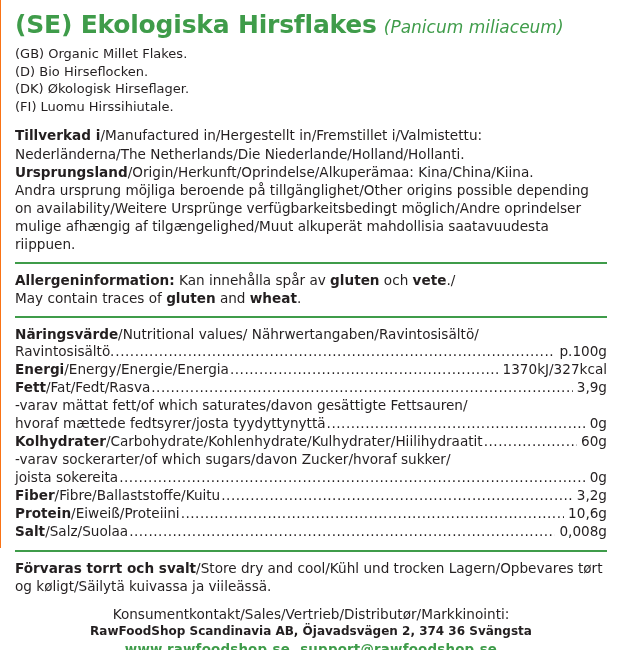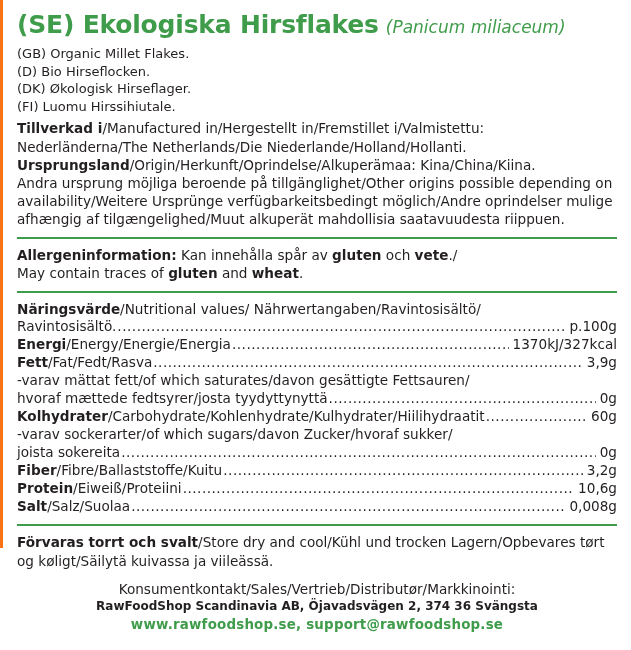--- a/index.html
+++ b/index.html
@@ -12,22 +12,22 @@
     background: #ffffff;
     font-family: "DejaVu Sans", sans-serif;
     color: #231f20;
     overflow: hidden;
   }
   .label {
     position: relative;
     width: 631px;
     height: 548px;
     box-sizing: border-box;
-    border-left: 3px solid #f97316;
-    padding: 10px 14px 0 14px;
+    border-left: 1px solid #f97316;
+    padding: 10px 24px 0 14px;
   }
   
   .title-row {
     display: flex;
     align-items: baseline;
     flex-wrap: wrap;
     margin: 2px 0 7px 0;
   }
   .title-main {
     font-size: 25px;
@@ -130,21 +130,21 @@
     <span class="title-latin">(Panicum miliaceum)</span>
   </div>
 
   <div class="lang-list">
     <div class="line">(GB) Organic Millet Flakes.</div>
     <div class="line">(D) Bio Hirseflocken.</div>
     <div class="line">(DK) Økologisk Hirseflager.</div>
     <div class="line">(FI) Luomu Hirssihiutale.</div>
   </div>
 
-  <div class="para" style="margin-top:4px;">
+  <div class="para" style="margin-top:11px;">
     <span class="b">Tillverkad i</span><span>/Manufactured in/Hergestellt in/Fremstillet i/Valmistettu: Nederländerna/The Netherlands/Die Niederlande/Holland/Hollanti.</span>
   </div>
 
   <div class="para">
     <span class="b">Ursprungsland</span><span>/Origin/Herkunft/Oprindelse/Alkuperämaa: Kina/China/Kiina.</span>
   </div>
   <div class="para">Andra ursprung möjliga beroende på tillgänglighet/Other origins possible depending on availability/Weitere Ursprünge verfügbarkeitsbedingt möglich/Andre oprindelser mulige afhængig af tilgængelighed/Muut alkuperät mahdollisia saatavuudesta riippuen.</div>
 
   <hr class="sep">
 

